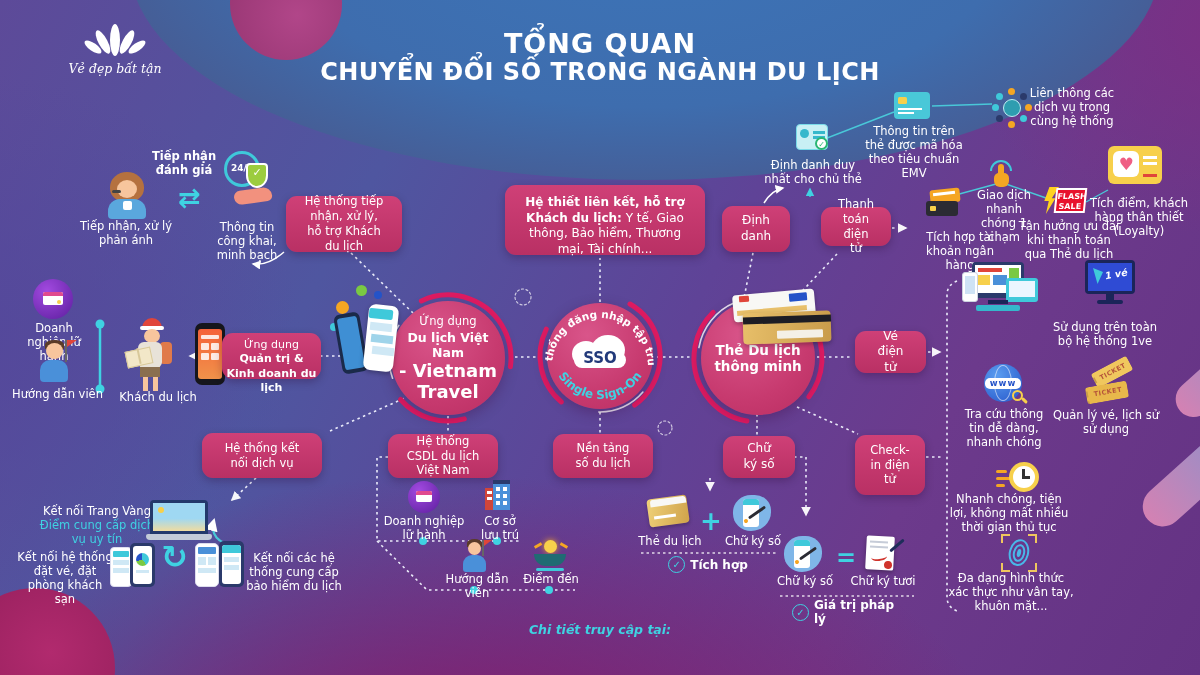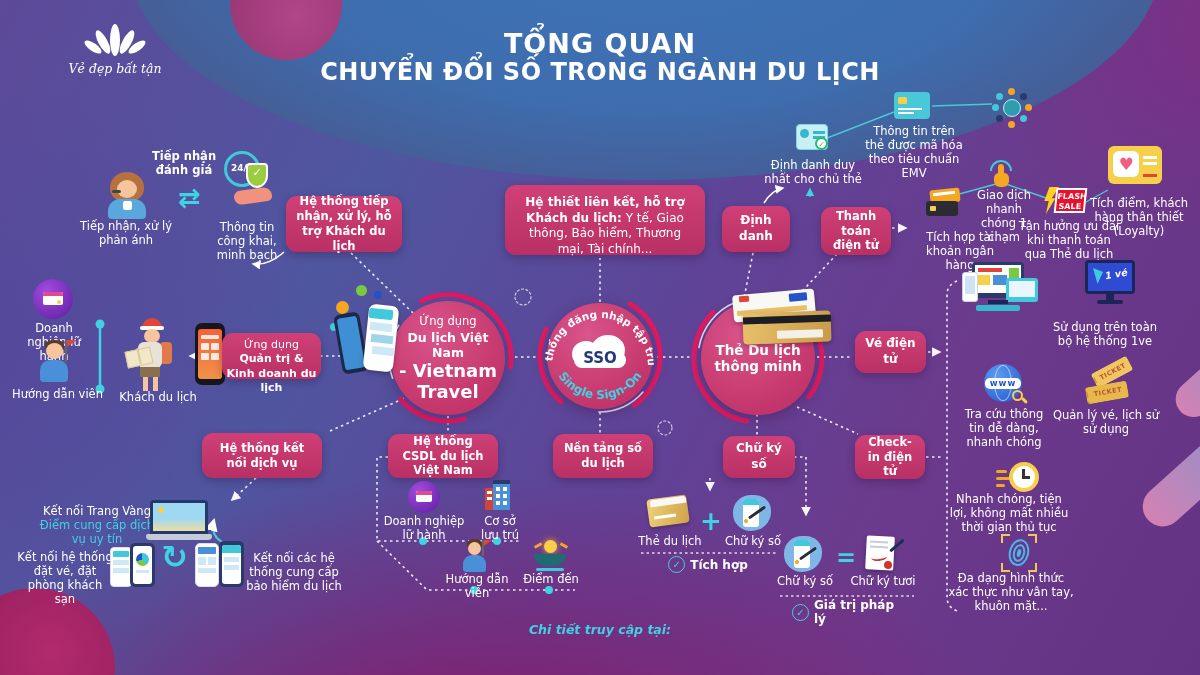--- a/index.html
+++ b/index.html
@@ -13,22 +13,22 @@
   .abs{position:absolute;box-sizing:border-box;}
   .hill{left:130px;top:-250px;width:1030px;height:430px;border-radius:50%;z-index:0;
     background:radial-gradient(ellipse at 50% 42%,#3c74b8 0%,#3e6dae 50%,#475b92 78%,#4b5588 100%);}
   .blob{border-radius:50%;z-index:0;}
   .cap{z-index:1;border-radius:999px;background:linear-gradient(90deg,#e08ab8,#7f9fd8);opacity:.9;}
   .wires{position:absolute;left:0;top:0;z-index:2;}
   .lb{position:absolute;color:#fff;font-size:11.5px;line-height:1.22;text-align:center;z-index:3;box-sizing:border-box;}
   .teal{color:#3fd2e2;}
   .b{font-weight:bold;}
   .pb{position:absolute;background:linear-gradient(180deg,#cf4077,#b93064);border-radius:11px;color:#fff;
-    font-weight:bold;display:flex;align-items:center;justify-content:center;text-align:center;
-    padding:4px 9px;font-size:11.5px;line-height:1.3;z-index:3;box-sizing:border-box;
+    font-weight:normal;display:flex;align-items:center;justify-content:center;text-align:center;
+    padding:4px 17px;font-size:11.5px;line-height:1.3;z-index:3;box-sizing:border-box;
     box-shadow:0 3px 8px rgba(40,0,40,.28);}
   .cir{position:absolute;border-radius:50%;z-index:3;color:#fff;display:flex;flex-direction:column;
     align-items:center;justify-content:center;text-align:center;box-sizing:border-box;
     background:radial-gradient(circle at 38% 30%,#d9558a 0%,#c73a6f 60%,#b92d61 100%);
     box-shadow:0 4px 14px rgba(60,0,50,.3);}
   .ic{position:absolute;z-index:3;}
   .ic span{position:absolute;box-sizing:border-box;display:block;}
   .ckrow{position:absolute;display:flex;align-items:center;justify-content:center;color:#fff;
     font-weight:bold;font-size:12px;z-index:3;}
   .ck{display:inline-flex;width:15px;height:15px;border:1.6px solid #3fd2e2;border-radius:50%;
@@ -199,22 +199,23 @@
     <span style="left:11px;top:11px;width:18px;height:18px;background:#2e9db0;border:1.5px solid #bfeef2;border-radius:50%;"></span>
     <span style="left:16px;top:0;width:7px;height:7px;background:#f5a623;border-radius:50%;"></span>
     <span style="left:28px;top:5px;width:7px;height:7px;background:#2b3a6b;border-radius:50%;"></span>
     <span style="left:33px;top:16px;width:7px;height:7px;background:#f5a623;border-radius:50%;"></span>
     <span style="left:28px;top:27px;width:7px;height:7px;background:#3fc9da;border-radius:50%;"></span>
     <span style="left:16px;top:33px;width:7px;height:7px;background:#f5a623;border-radius:50%;"></span>
     <span style="left:4px;top:27px;width:7px;height:7px;background:#2b3a6b;border-radius:50%;"></span>
     <span style="left:0;top:16px;width:7px;height:7px;background:#3fc9da;border-radius:50%;"></span>
     <span style="left:4px;top:5px;width:7px;height:7px;background:#3fc9da;border-radius:50%;"></span>
   </div>
-
-  <div class="pb" style="left:821px;top:207px;width:70px;height:48px;">Thanh toán điện tử</div>
+  <div class="lb" style="left:1028px;top:86px;width:88px;">Liên thông các dịch vụ trong cùng hệ thống</div>
+
+  <div class="pb" style="left:821px;top:207px;width:70px;height:39px;">Thanh toán điện tử</div>
   <div class="ic" style="left:926px;top:189px;width:38px;height:30px;">
     <span style="left:4px;top:0;width:30px;height:14px;background:#f5a623;border-radius:3px;transform:rotate(-6deg);"></span>
     <span style="left:7px;top:3px;width:22px;height:3px;background:#fff;transform:rotate(-6deg);"></span>
     <span style="left:0;top:12px;width:32px;height:15px;background:#2b2b33;border-radius:3px;"></span>
     <span style="left:4px;top:17px;width:6px;height:5px;background:#f7d04b;border-radius:1px;"></span>
   </div>
   <div class="lb" style="left:910px;top:230px;width:68px;margin-left:16px;">Tích hợp tài khoản ngân hàng</div>
   <div class="ic" style="left:986px;top:160px;width:30px;height:30px;">
     <span style="left:4px;top:0;width:22px;height:11px;border:2px solid #3fc9da;border-bottom:none;border-radius:11px 11px 0 0;"></span>
     <span style="left:12px;top:4px;width:6px;height:14px;background:#f5a623;border-radius:3px;"></span>
@@ -330,21 +331,21 @@
   </div>
   <div class="cir b" style="left:701px;top:301px;width:114px;height:114px;font-size:13.5px;">
     <div>Thẻ Du lịch</div>
     <div>thông minh</div>
   </div>
 
   <div class="pb" style="left:202px;top:433px;width:120px;height:45px;">Hệ thống kết nối dịch vụ</div>
   <div class="pb" style="left:388px;top:434px;width:110px;height:44px;">Hệ thống CSDL du lịch Việt Nam</div>
   <div class="pb" style="left:553px;top:434px;width:100px;height:44px;">Nền tảng số du lịch</div>
   <div class="pb" style="left:723px;top:436px;width:72px;height:42px;font-size:12px;">Chữ ký số</div>
-  <div class="pb" style="left:855px;top:435px;width:70px;height:44px;">Check-in điện tử</div>
+  <div class="pb" style="left:855px;top:435px;width:70px;height:60px;">Check-in điện tử</div>
   <div class="pb" style="left:855px;top:331px;width:71px;height:42px;font-size:12px;">Vé điện tử</div>
 
   <div class="ic" style="left:408px;top:481px;width:34px;height:32px;">
     <span style="left:0;top:0;width:32px;height:32px;background:radial-gradient(circle at 35% 30%,#a24ae0,#5c1e9e);border-radius:50%;"></span>
     <span style="left:8px;top:10px;width:16px;height:11px;background:#fff;border-radius:2px;"></span>
     <span style="left:8px;top:10px;width:16px;height:3.5px;background:#e04a8f;border-radius:2px 2px 0 0;"></span>
   </div>
   <div class="lb" style="left:383px;top:514px;width:82px;">Doanh nghiệp lữ hành</div>
   <div class="ic" style="left:485px;top:480px;width:28px;height:32px;">
     <span style="left:0;top:8px;width:10px;height:22px;background:#d0453a;"></span>

